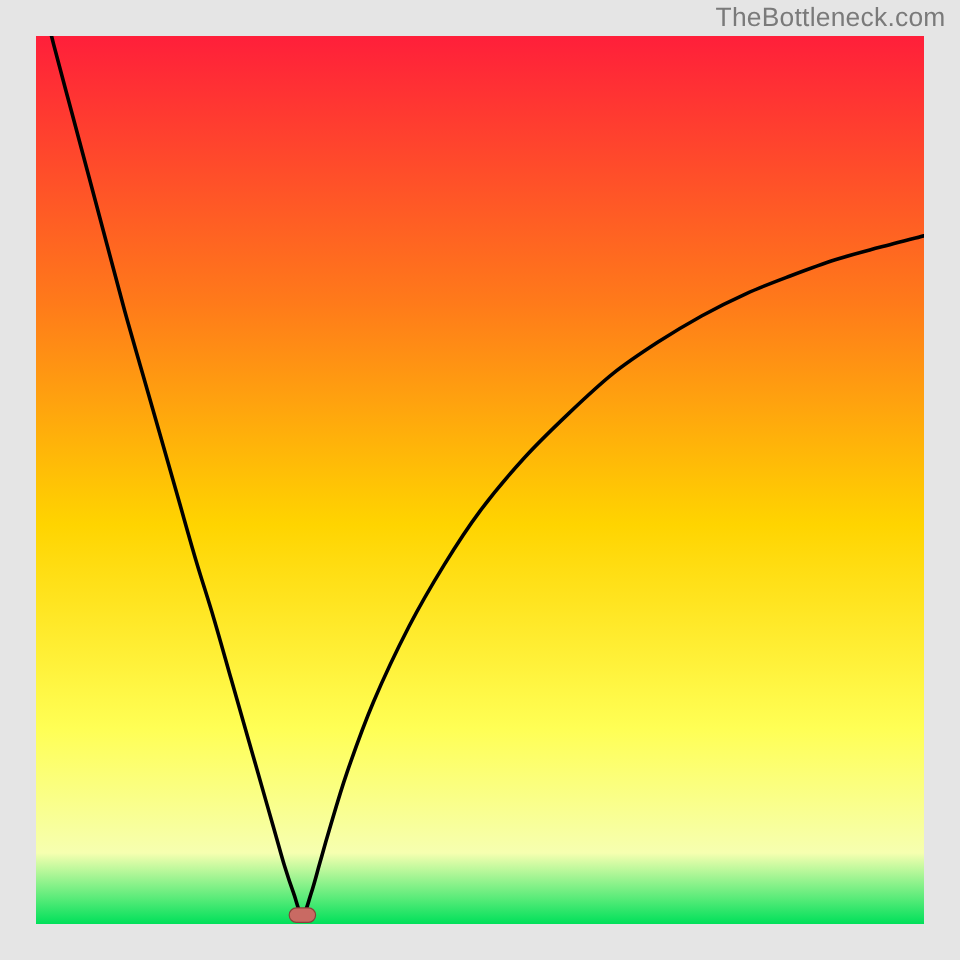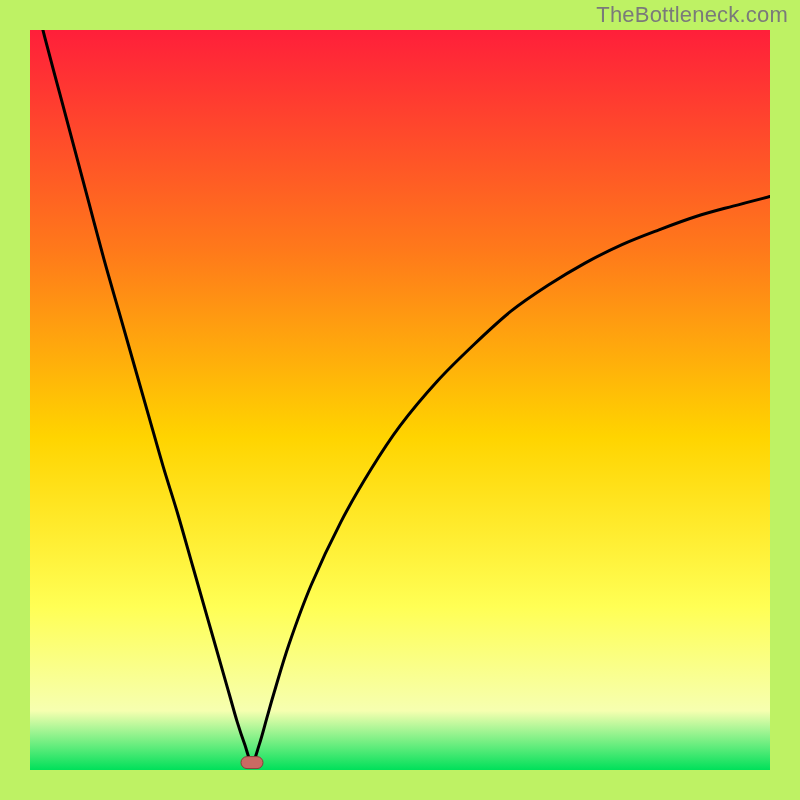--- a/index.html
+++ b/index.html
@@ -8,21 +8,21 @@
     width: 800px;
     height: 800px;
     background: #000;
     font-family: Arial, Helvetica, sans-serif;
     overflow: hidden;
   }
   .frame {
     position: relative;
     width: 800px;
     height: 800px;
-    background: #bef264;
+    background: #e5e5e5;
   }
   .attribution {
     position: absolute;
     top: 2px;
     right: 12px;
     color: #7a7a7a;
     font-size: 22px;
     font-weight: 500;
     letter-spacing: 0.2px;
     user-select: none;

